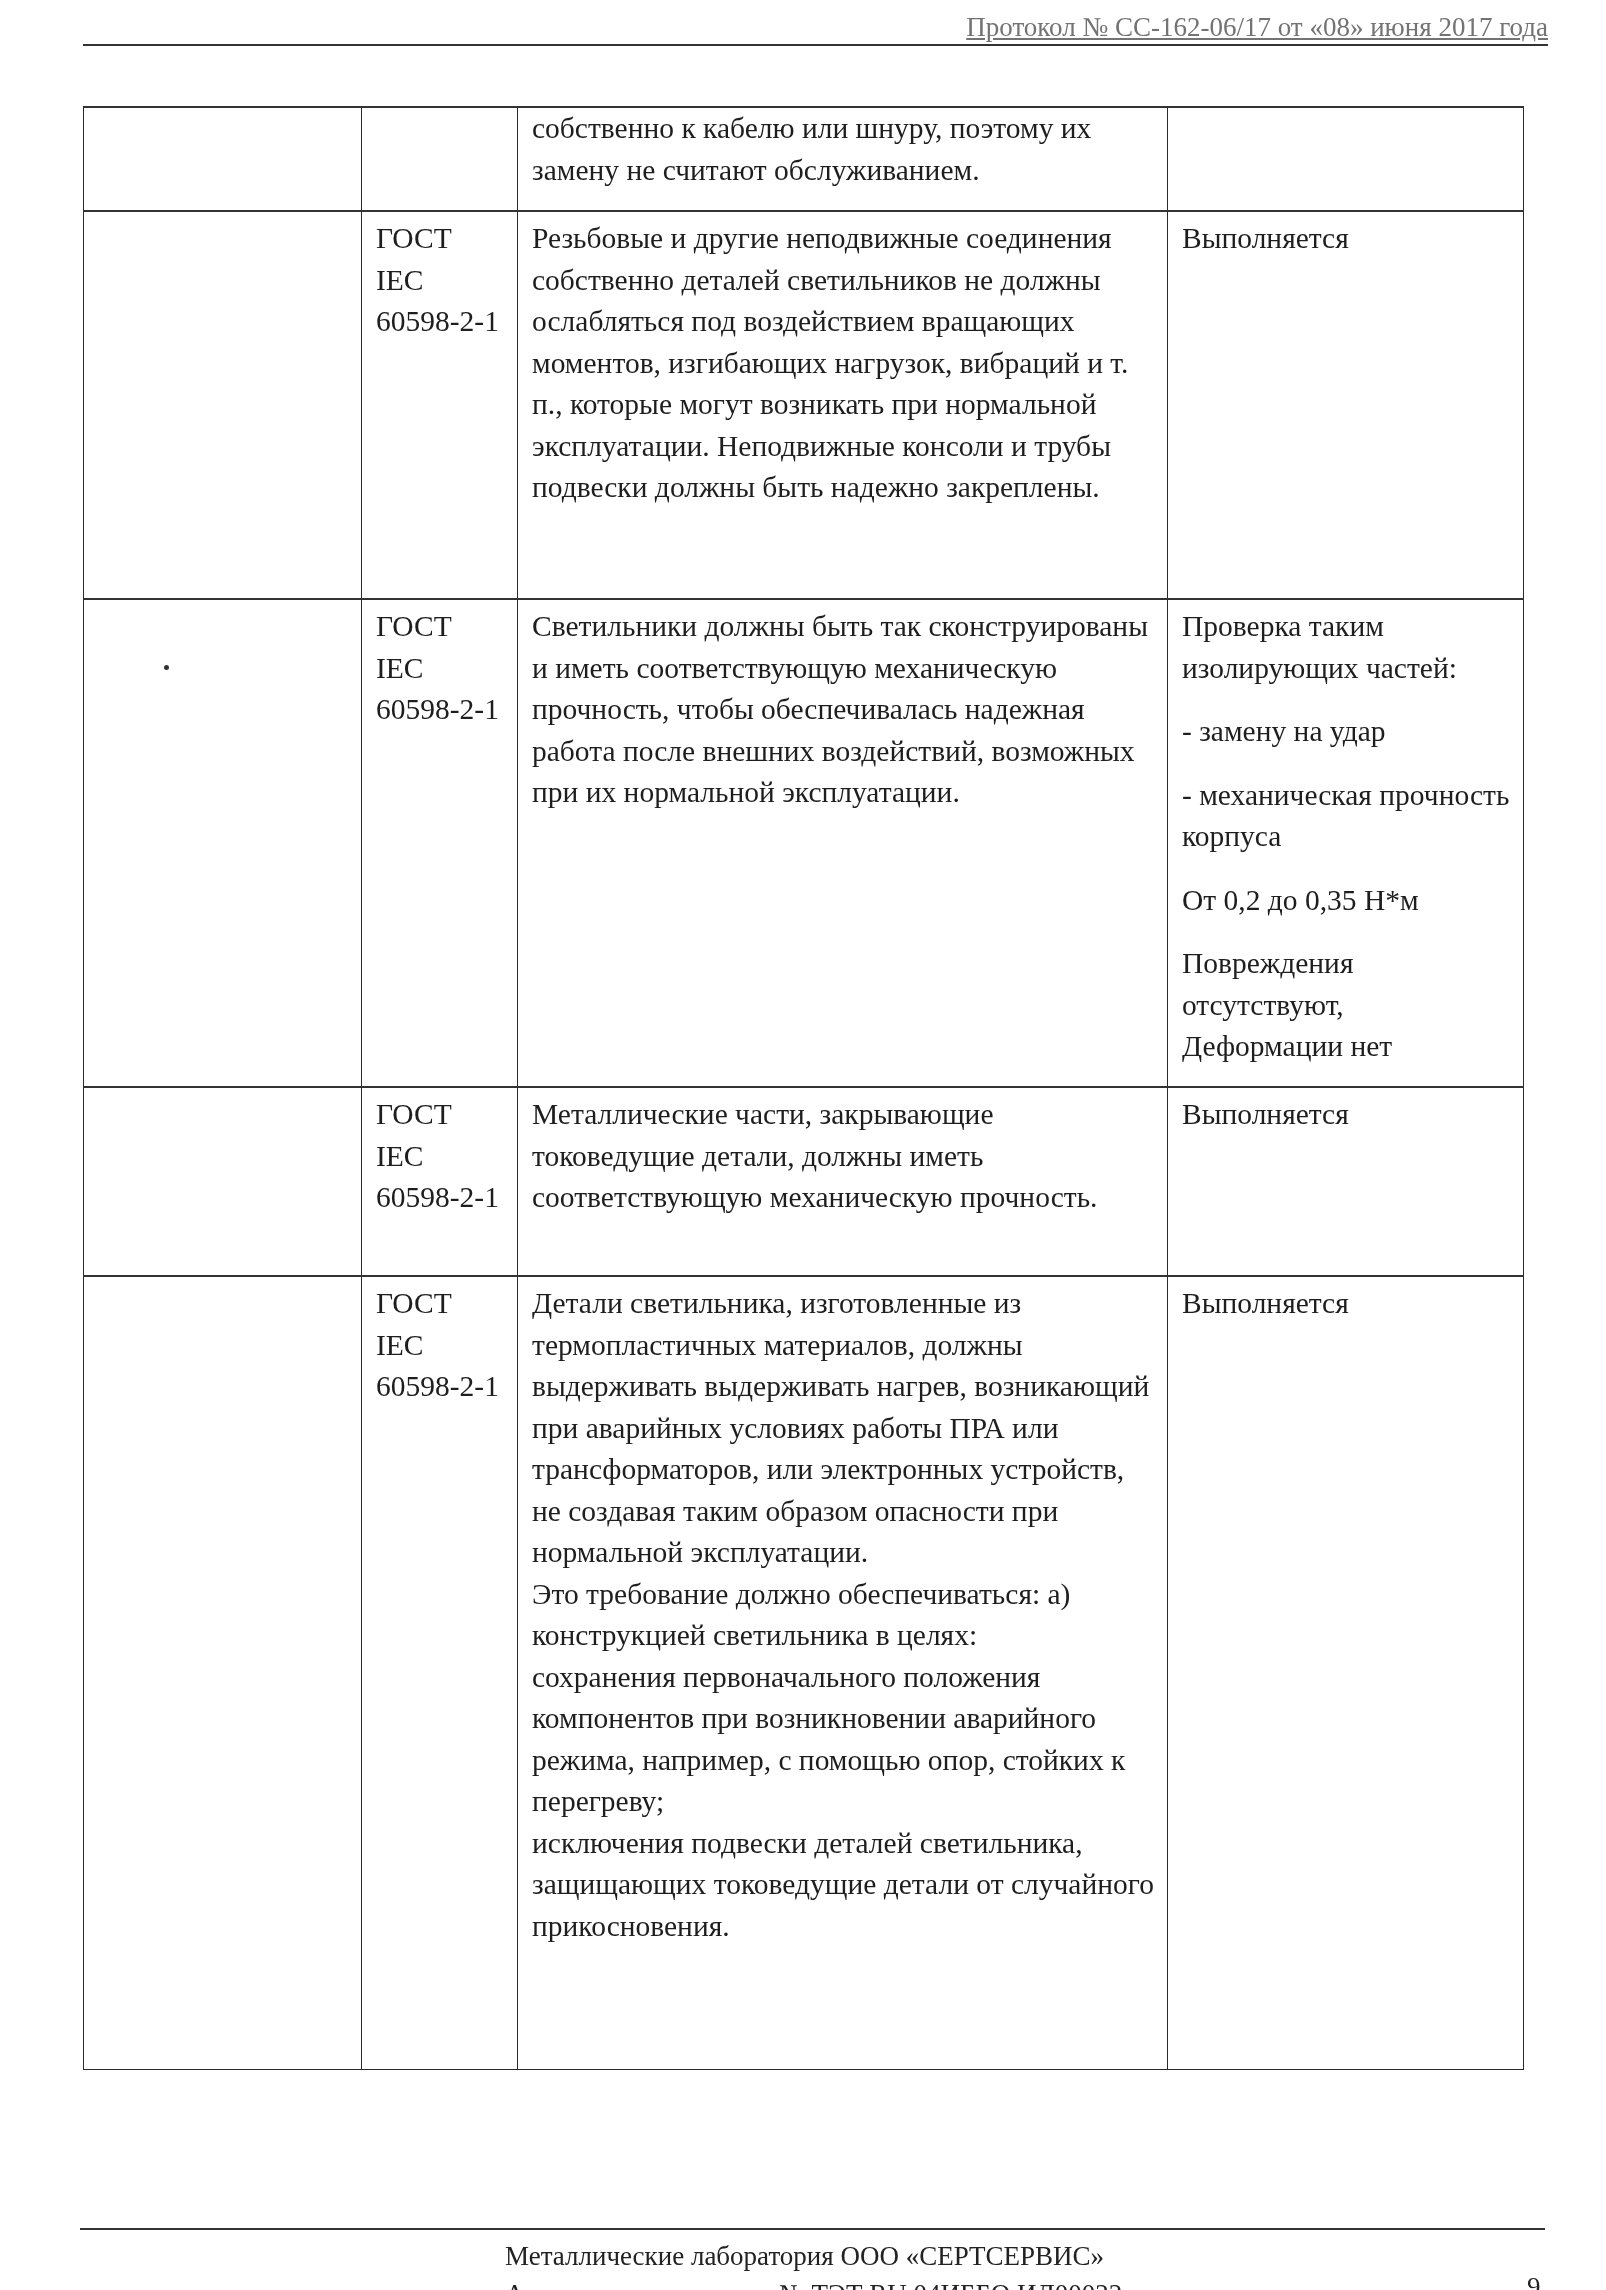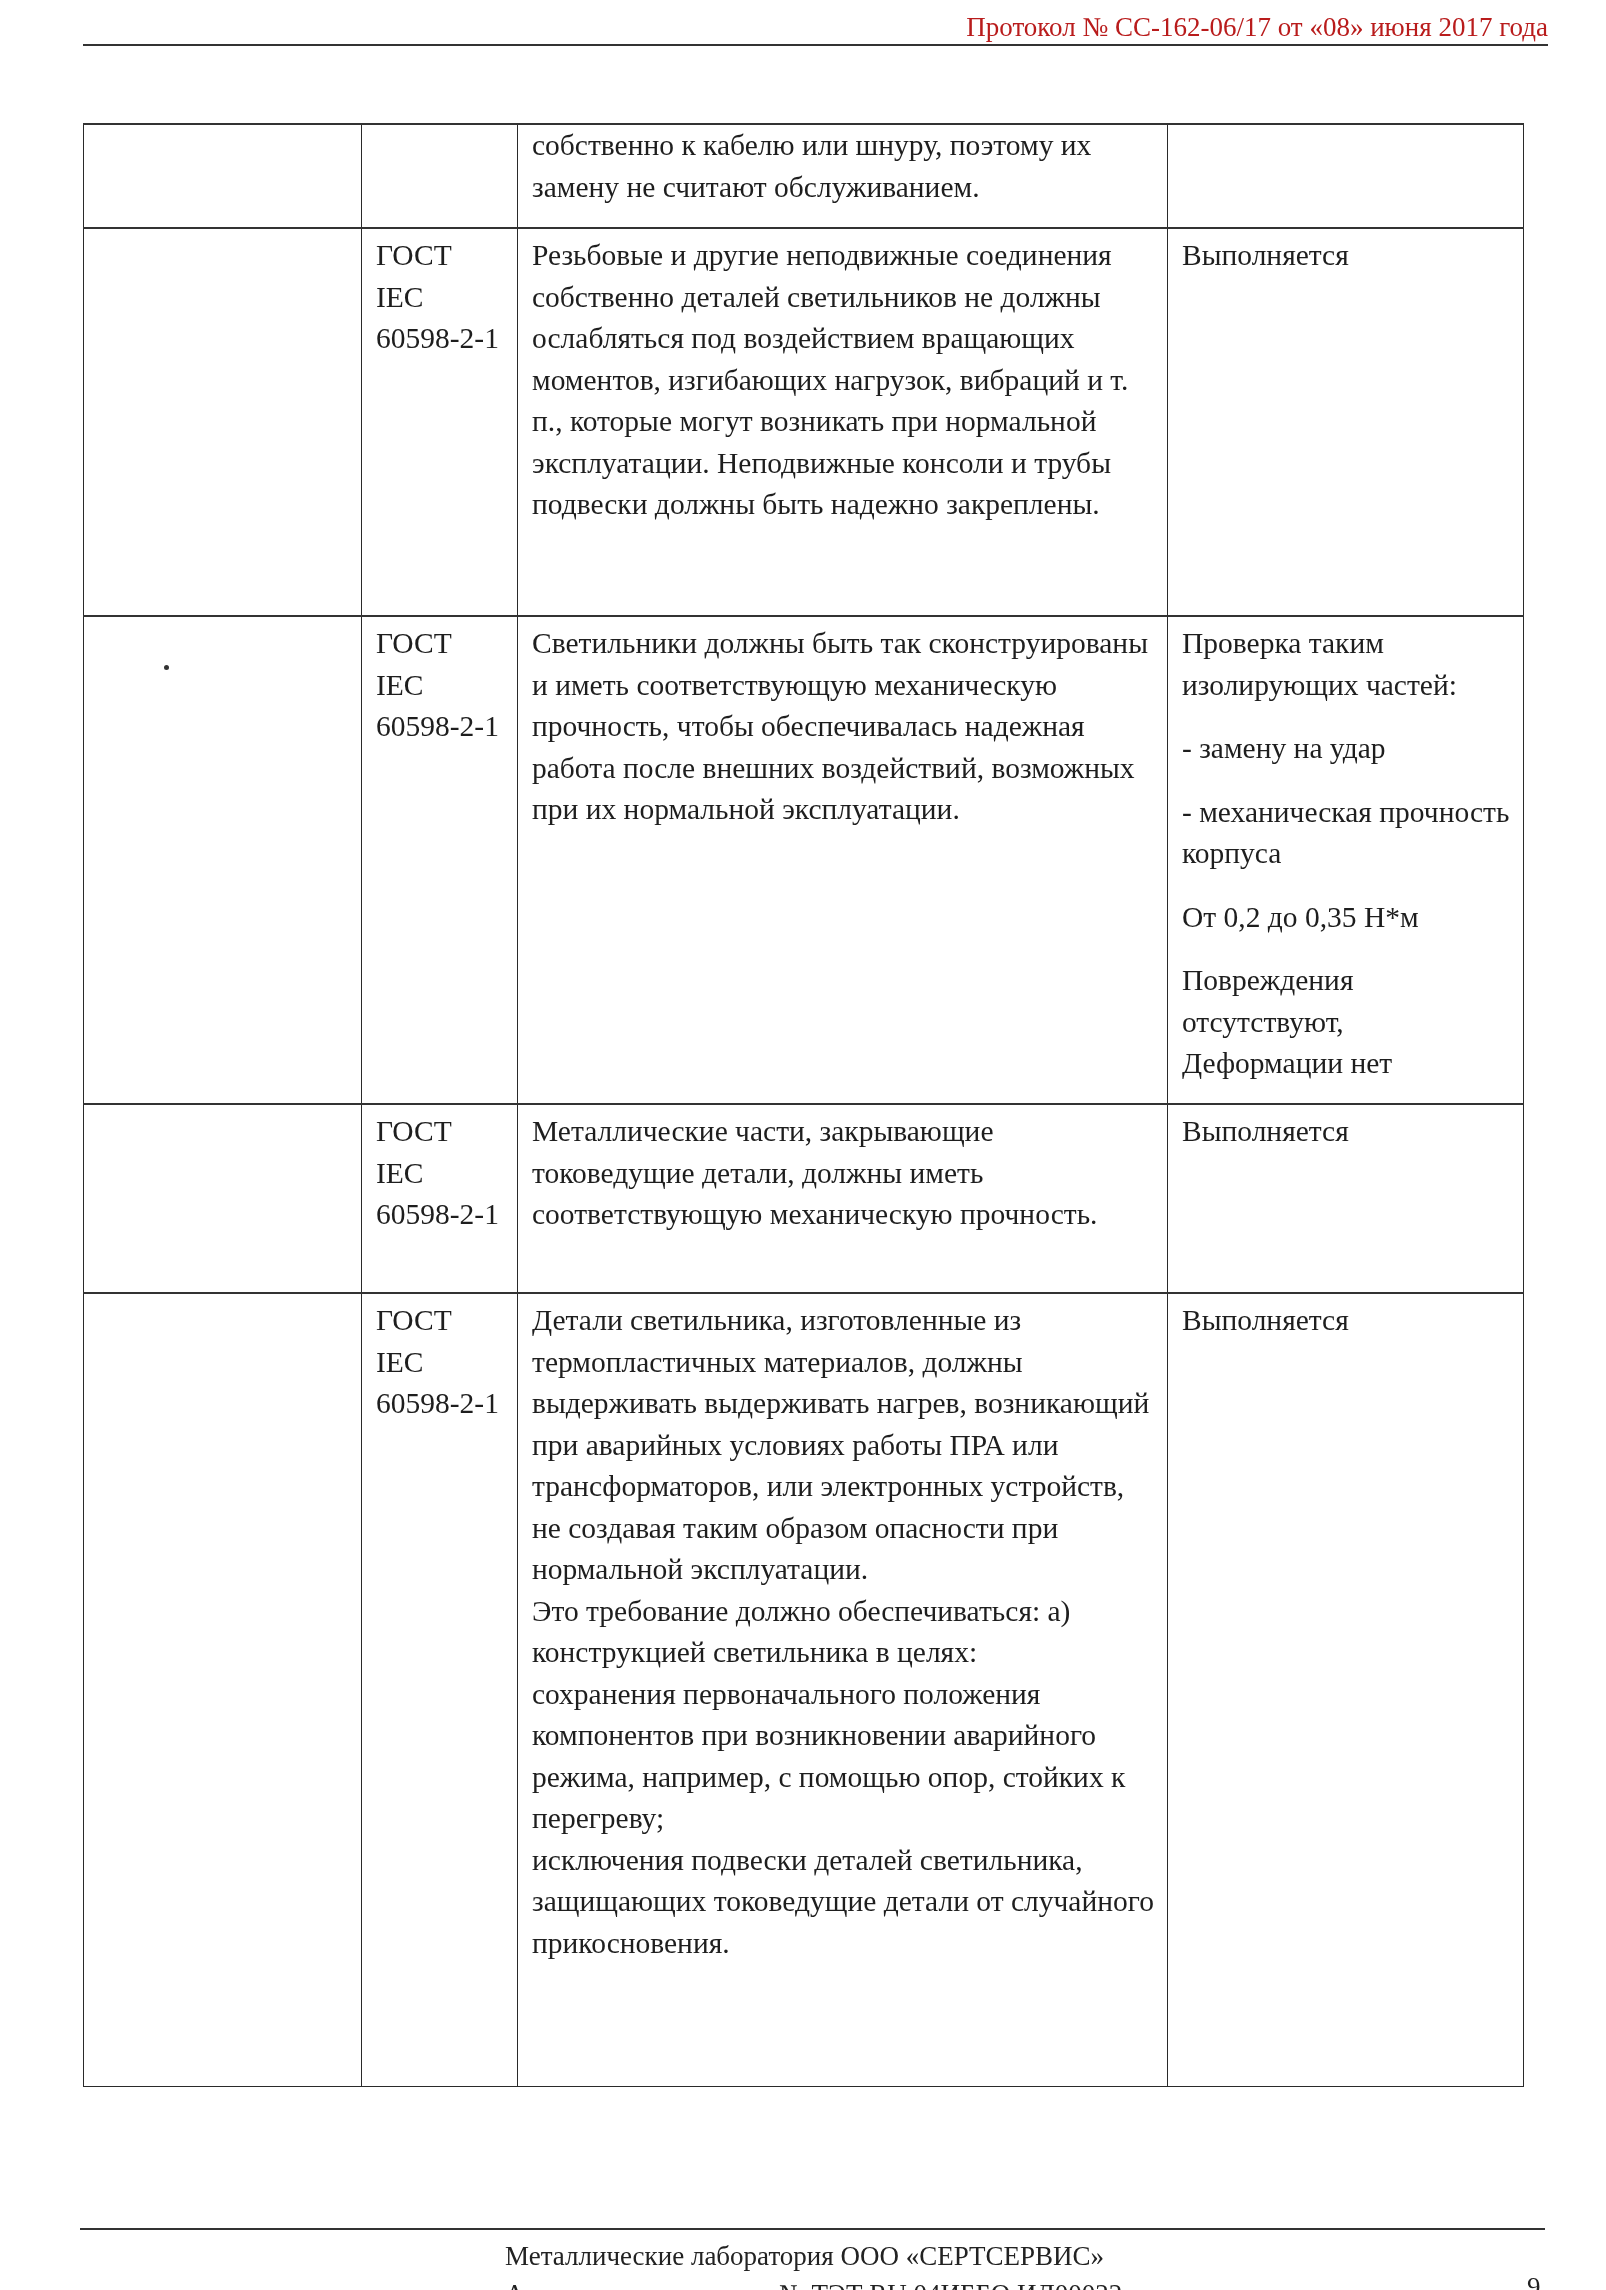--- a/index.html
+++ b/index.html
@@ -1,21 +1,21 @@
 <!DOCTYPE html>
 <html><head>
 <meta charset="utf-8">
 <style>
   html, body { margin: 0; padding: 0; background: #ffffff; }
   body { width: 1606px; height: 2290px; position: relative; overflow: hidden;
          font-family: "Liberation Serif", "DejaVu Serif", serif; color: #1e1e1e; }
   .header { position: absolute; left: 83px; top: 10px; width: 1465px; height: 34px;
             border-bottom: 2px solid #333; }
-  .header-text { position: absolute; right: 0; top: 2px; font-size: 27px; color: #b91c1c; }
-  table.req { position: absolute; left: 83px; top: 123px; width: 1440px;
+  .header-text { position: absolute; right: 0; top: 2px; font-size: 27px; color: #737373; text-decoration: underline; }
+  table.req { position: absolute; left: 83px; top: 106px; width: 1440px;
               border-collapse: collapse; table-layout: fixed; }
   table.req td { border: 1.5px solid #2a2a2a; vertical-align: top; font-size: 29.5px;
                  line-height: 41.5px; padding: 6px 12px 10px 14px; }
   table.req tr.r-top td { border-top: 2.5px solid #333; }
   col.c1 { width: 278px; } col.c2 { width: 156px; } col.c3 { width: 650px; } col.c4 { width: 356px; }
   .gost { padding-left: 14px !important; }
   .p { margin: 0; }
   .p + .p { }
   .resline { margin: 0; }
   .resline + .resline { margin-top: 22px; }

